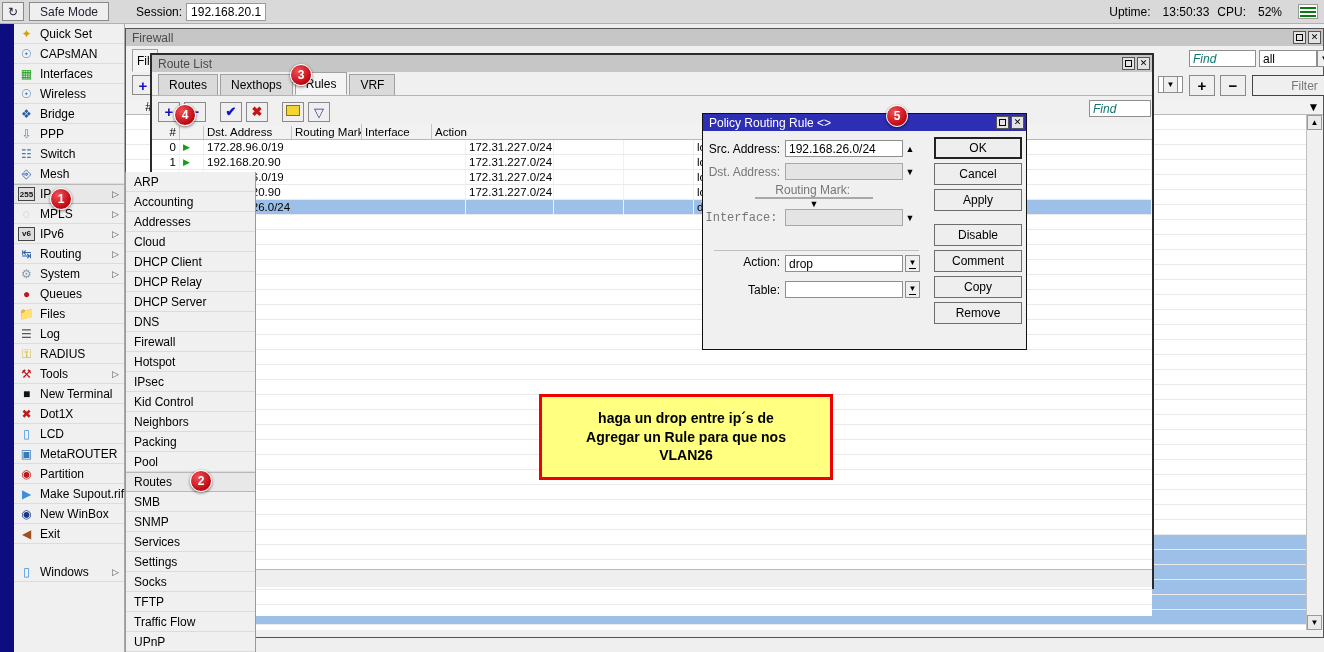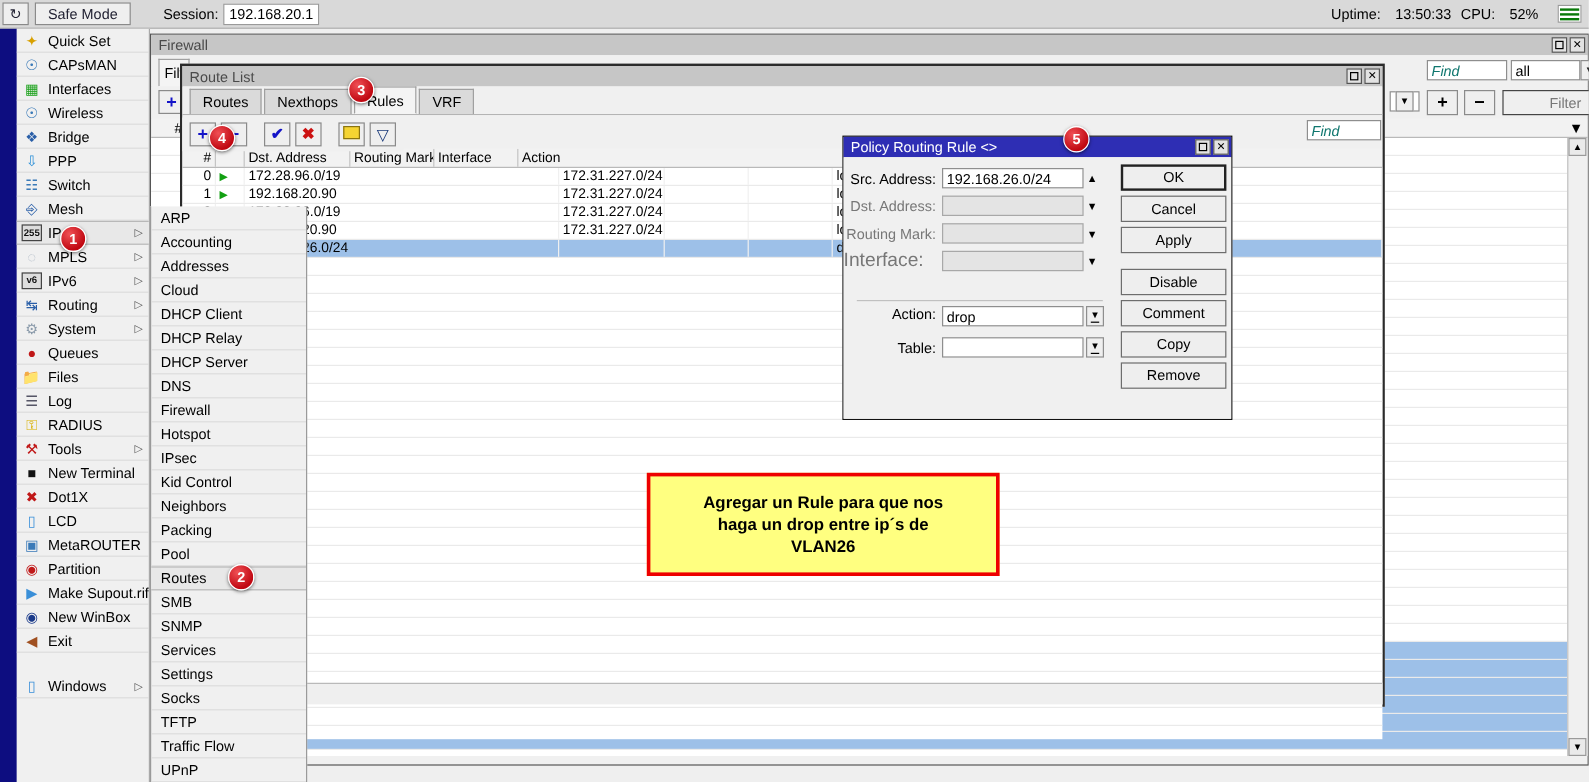--- a/index.html
+++ b/index.html
@@ -719,29 +719,29 @@
             </div>
             <div class="dropdown-arrow">▲</div>
           </div>
           <div style="display: flex; align-items: center; height: 23px;">
             <div style="width: 82px; text-align: right; padding-right: 5px; font-size: 12px; color: rgb(119, 119, 119);">Dst. Address:</div>
             <div class="fld dis" style="width: 118px;">
               <span></span>
             </div>
             <div class="dropdown-arrow">▼</div>
           </div>
-          <div style="display: flex; align-items: center; height: 23px;">
+          <div style="display: flex; align-items: center; height: 23px; flex-direction: column;">
             <div style="width: 82px; text-align: right; padding-right: 5px; font-size: 12px; color: rgb(119, 119, 119);">Routing Mark:</div>
             <div class="fld dis" style="width: 118px;">
               <span></span>
             </div>
             <div class="dropdown-arrow">▼</div>
           </div>
           <div style="display: flex; align-items: center; height: 23px;">
-            <div style="width: 82px; text-align: left; padding-right: 5px; font-size: 16px; color: rgb(119, 119, 119);">Interface:</div>
+            <div style="width: 82px; text-align: center; padding-right: 5px; font-size: 12px; color: rgb(119, 119, 119); font-family: Liberation Mono, monospace;">Interface:</div>
             <div class="fld dis" style="width: 118px;">
               <span></span>
             </div>
             <div class="dropdown-arrow">▼</div>
           </div>
         </div>
 
       <div style="position:absolute;left:11px;top:119px;width:205px;height:1px;background:#c0c0c0;"></div>
 
       <div id="pr-combos" style="position:absolute;left:0;top:124px;width:222px;">
@@ -863,22 +863,22 @@
       <div class="menu-item">
         <span class="mi-label">Traffic Flow</span>
       </div>
       <div class="menu-item">
         <span class="mi-label">UPnP</span>
       </div>
     </div>
 
   <div class="note" style="left:539px; top:394px; width:294px; height:86px;">
     <div>
+      <div>haga un drop entre ip´s de</div>
       <div>Agregar un Rule para que nos</div>
-      <div>haga un drop entre ip´s de</div>
       <div>VLAN26</div>
     </div>
   </div>
 
   <div id="badges">
       <div class="badge" style="left: 50px; top: 188px;">
         <span>1</span>
       </div>
       <div class="badge" style="left: 190px; top: 470px;">
         <span>2</span>

